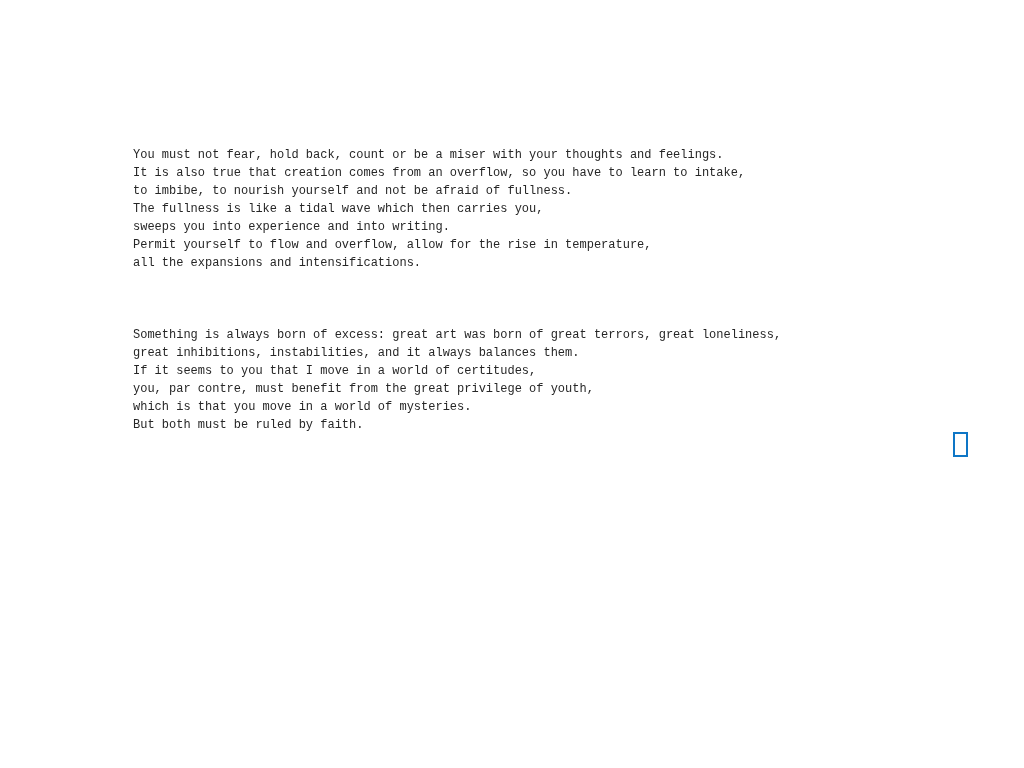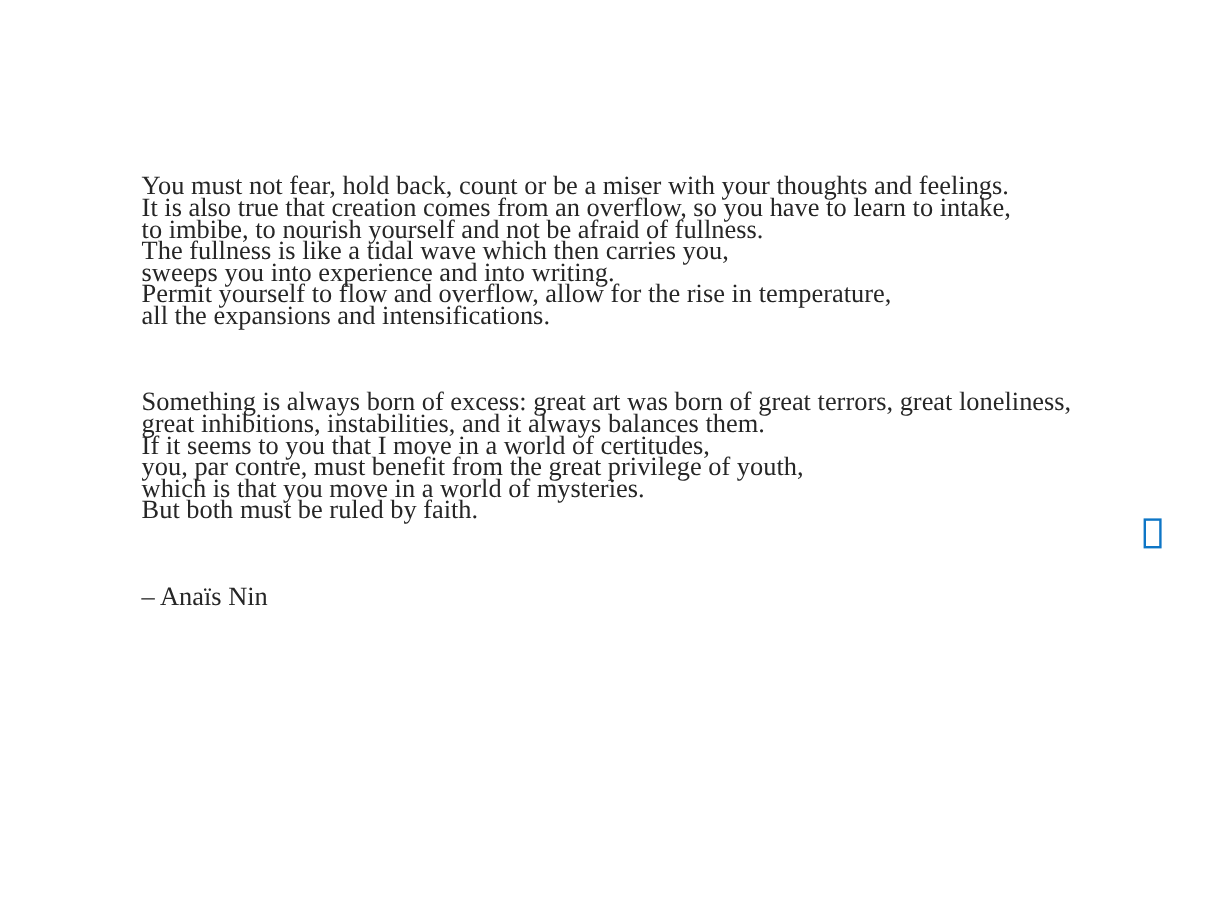--- a/index.html
+++ b/index.html
@@ -8,24 +8,24 @@
     background: #ffffff;
   }
   body {
     width: 1024px;
     height: 768px;
     position: relative;
     overflow: hidden;
   }
   .quote-block {
     position: absolute;
-    left: 118px;
+    left: 133px;
     top: 110px;
-    font-family: Liberation Serif, serif;
-    font-size: 22px;
+    font-family: Liberation Mono, monospace;
+    font-size: 12px;
     line-height: 18px;
     white-space: pre;
   }
   .quote-block pre {
     margin: 0 0 18px 0;
     font: inherit;
     white-space: pre;
   }
   .quote-block pre.attribution {
     margin-bottom: 0;
@@ -51,16 +51,15 @@
 The fullness is like a tidal wave which then carries you,
 sweeps you into experience and into writing.
 Permit yourself to flow and overflow, allow for the rise in temperature,
 all the expansions and intensifications.</pre>
   <pre>Something is always born of excess: great art was born of great terrors, great loneliness,
 great inhibitions, instabilities, and it always balances them.
 If it seems to you that I move in a world of certitudes,
 you, par contre, must benefit from the great privilege of youth,
 which is that you move in a world of mysteries.
 But both must be ruled by faith.</pre>
-  <pre class="attribution">– Anaïs Nin</pre>
 </div>
 
 <div class="glyph-box" style="border-color: rgb(14, 118, 198);"></div>
 
 </body></html>

